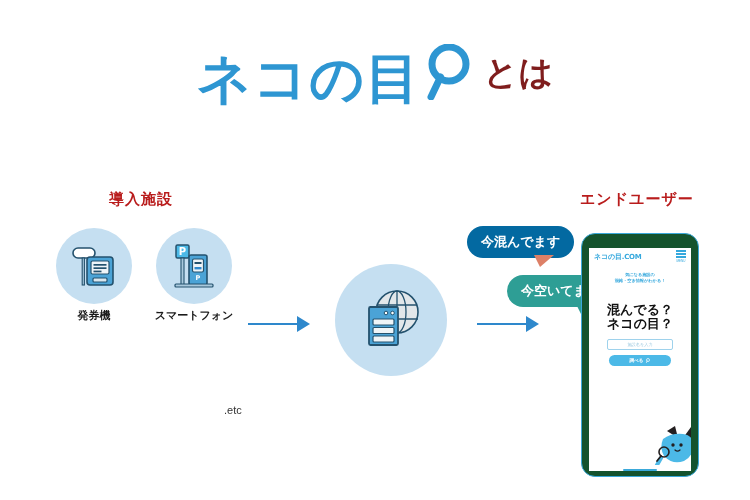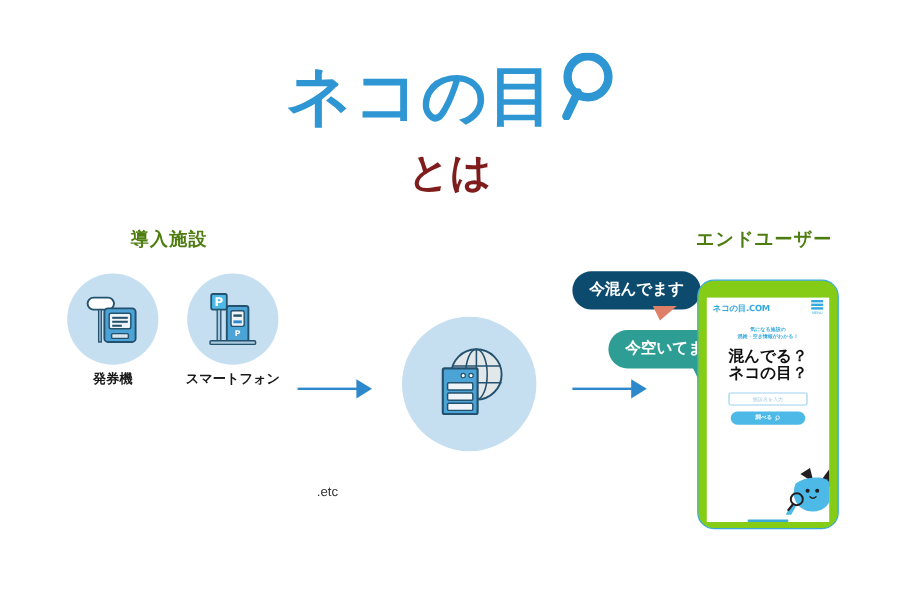--- a/index.html
+++ b/index.html
@@ -14,21 +14,20 @@
     font-family: "Liberation Sans", "DejaVu Sans", sans-serif;
     -webkit-font-smoothing: antialiased;
   }
 
   
   .title-wrap {
     position: absolute;
     top: 44px; left: 0; width: 750px;
     display: flex; align-items: center; justify-content: center;
     gap: 14px;
-    flex-direction: column;
   }
   .logo-mark {
     display: flex; align-items: flex-end; gap: 3px;
     color: #2e96d2;
   }
   .logo-text {
     font-size: 54px;
     font-weight: 700;
     color: #2e96d2;
     letter-spacing: 1px;
@@ -42,21 +41,21 @@
     color: #7f1d1d;
     font-family: "DejaVu Sans", sans-serif;
     padding-bottom: 4px;
   }
 
   
   .sec-head {
     position: absolute;
     font-size: 15px;
     font-weight: 700;
-    color: #4d7c0f;
+    color: #b91c1c;
     letter-spacing: 1px;
     font-family: "DejaVu Sans", sans-serif;
     white-space: nowrap;
   }
   #head-left  { top: 190px; left: 109px; }
   #head-right { top: 190px; left: 580px; text-align: right; }
 
   
   .icon-grid {
     position: absolute;
@@ -84,21 +83,20 @@
     color: #1a1a1a;
     font-family: Liberation Serif, serif;
     white-space: nowrap;
   }
   .etc-note {
     position: absolute;
     top: 404px; left: 224px;
     font-size: 11px;
     color: #333;
     font-family: "Liberation Sans", sans-serif;
-    margin-left: 40px;
   }
 
   
   .arrow {
     position: absolute;
     display: flex; align-items: center;
   }
   .arrow .shaft {
     height: 2.5px; background: #2e88cc;
   }
@@ -135,22 +133,22 @@
     padding: 9px 14px 10px;
     white-space: nowrap;
     line-height: 1;
   }
   .bubble::after {
     content: "";
     position: absolute;
     width: 0; height: 0;
   }
   #bubble-busy {
-    top: 226px; left: 477px;
-    background: #0c4a6e;
+    top: 226px; left: 467px;
+    background: #0369a1;
   }
   #bubble-busy::after {
     bottom: -9px; right: 20px;
     border-left: 6px solid transparent;
     border-right: 14px solid transparent;
     border-top: 12px solid #dd8067;
   }
   #bubble-free {
     top: 275px; left: 507px;
     background: #2e9e95;
@@ -159,22 +157,22 @@
     bottom: -9px; right: 18px;
     border-left: 6px solid transparent;
     border-right: 14px solid transparent;
     border-top: 12px solid #2e9e95;
   }
 
   
   .phone {
     position: absolute;
     top: 233px; left: 581px;
-    width: 118px; height: 208px;
-    background: #84cc16;
+    width: 118px; height: 244px;
+    background: #14532d;
     border-radius: 14px;
     border: 1.5px solid #3aa9da;
     padding: 14px 7px 5px;
   }
   .phone-screen {
     width: 100%; height: 100%;
     background: #ffffff;
     position: relative;
     overflow: hidden;
   }
@@ -204,21 +202,21 @@
     line-height: 1.5;
     margin-top: 7px;
     font-family: "DejaVu Sans", sans-serif;
   }
   .phone-head {
     text-align: center;
     font-size: 13px;
     font-weight: 700;
     color: #111;
     line-height: 1.12;
-    margin-top: 6px;
+    margin-top: 18px;
     font-family: "DejaVu Sans", sans-serif;
   }
   .phone-input {
     margin: 7px auto 0;
     width: 66px; height: 11px;
     border: 1px solid #9ed2ec;
     border-radius: 2px;
     display: flex; align-items: center; justify-content: center;
     font-size: 4.2px; color: #9cc8df;
     font-family: "DejaVu Sans", sans-serif;

